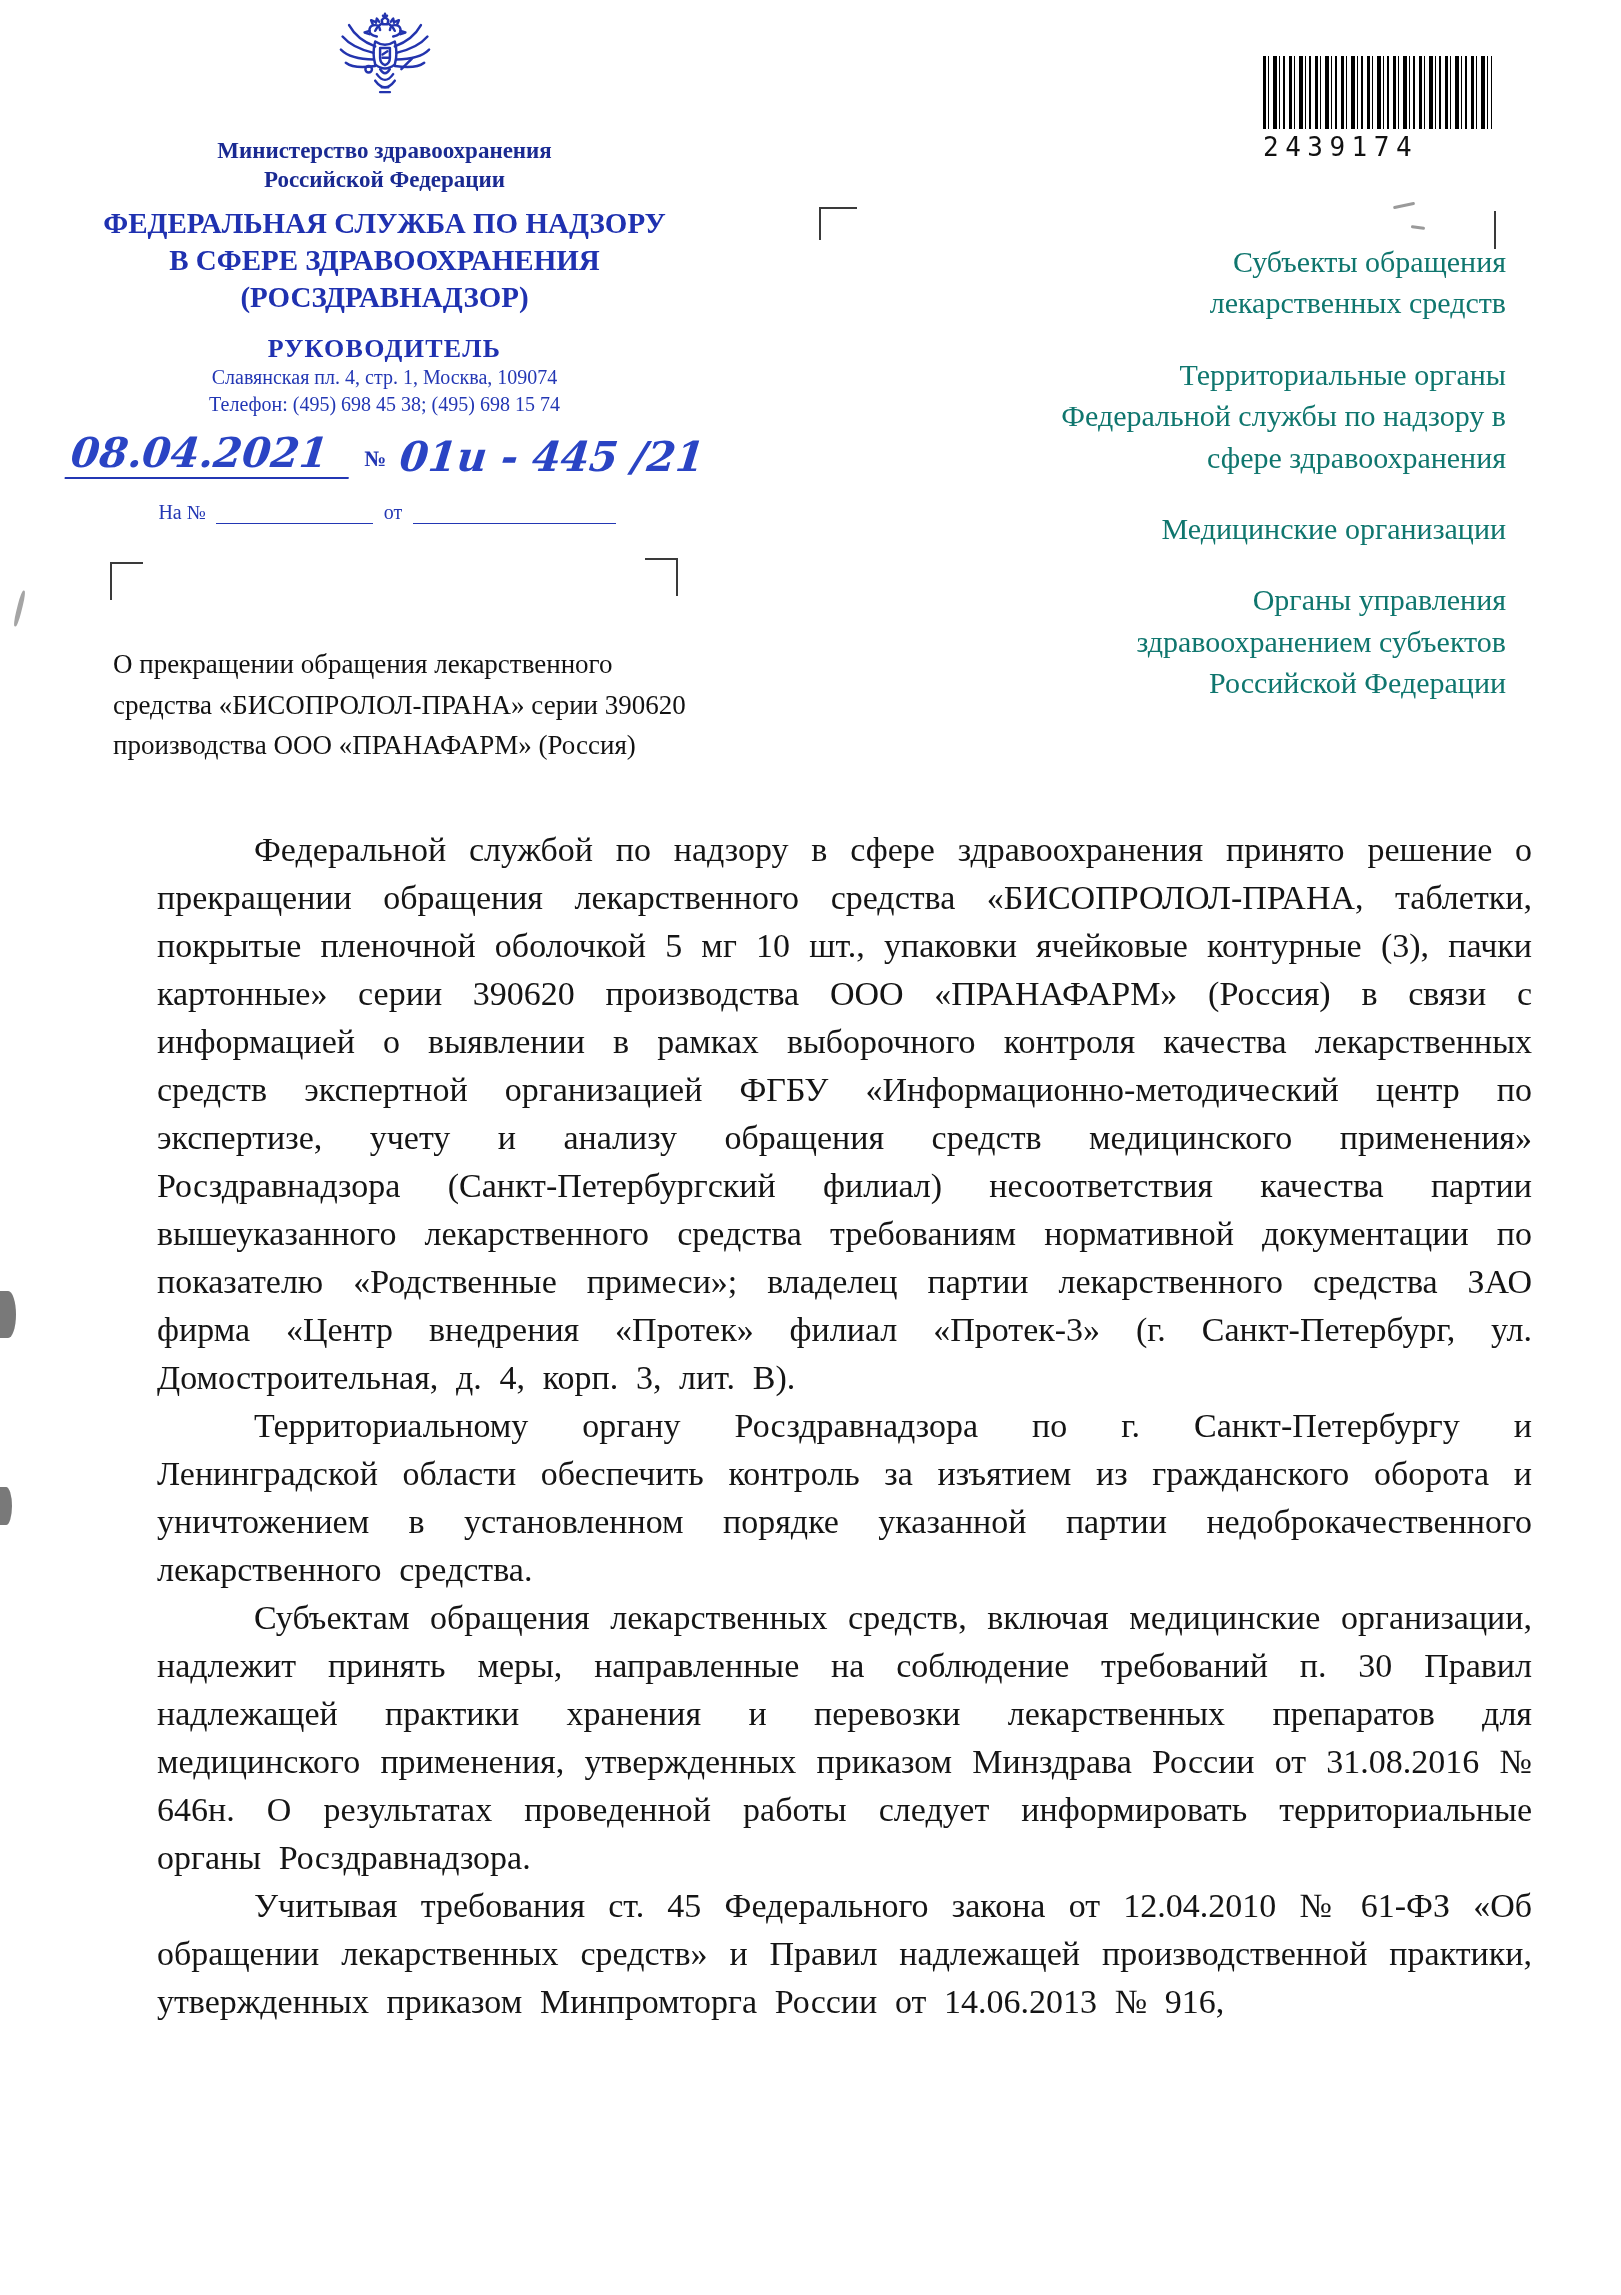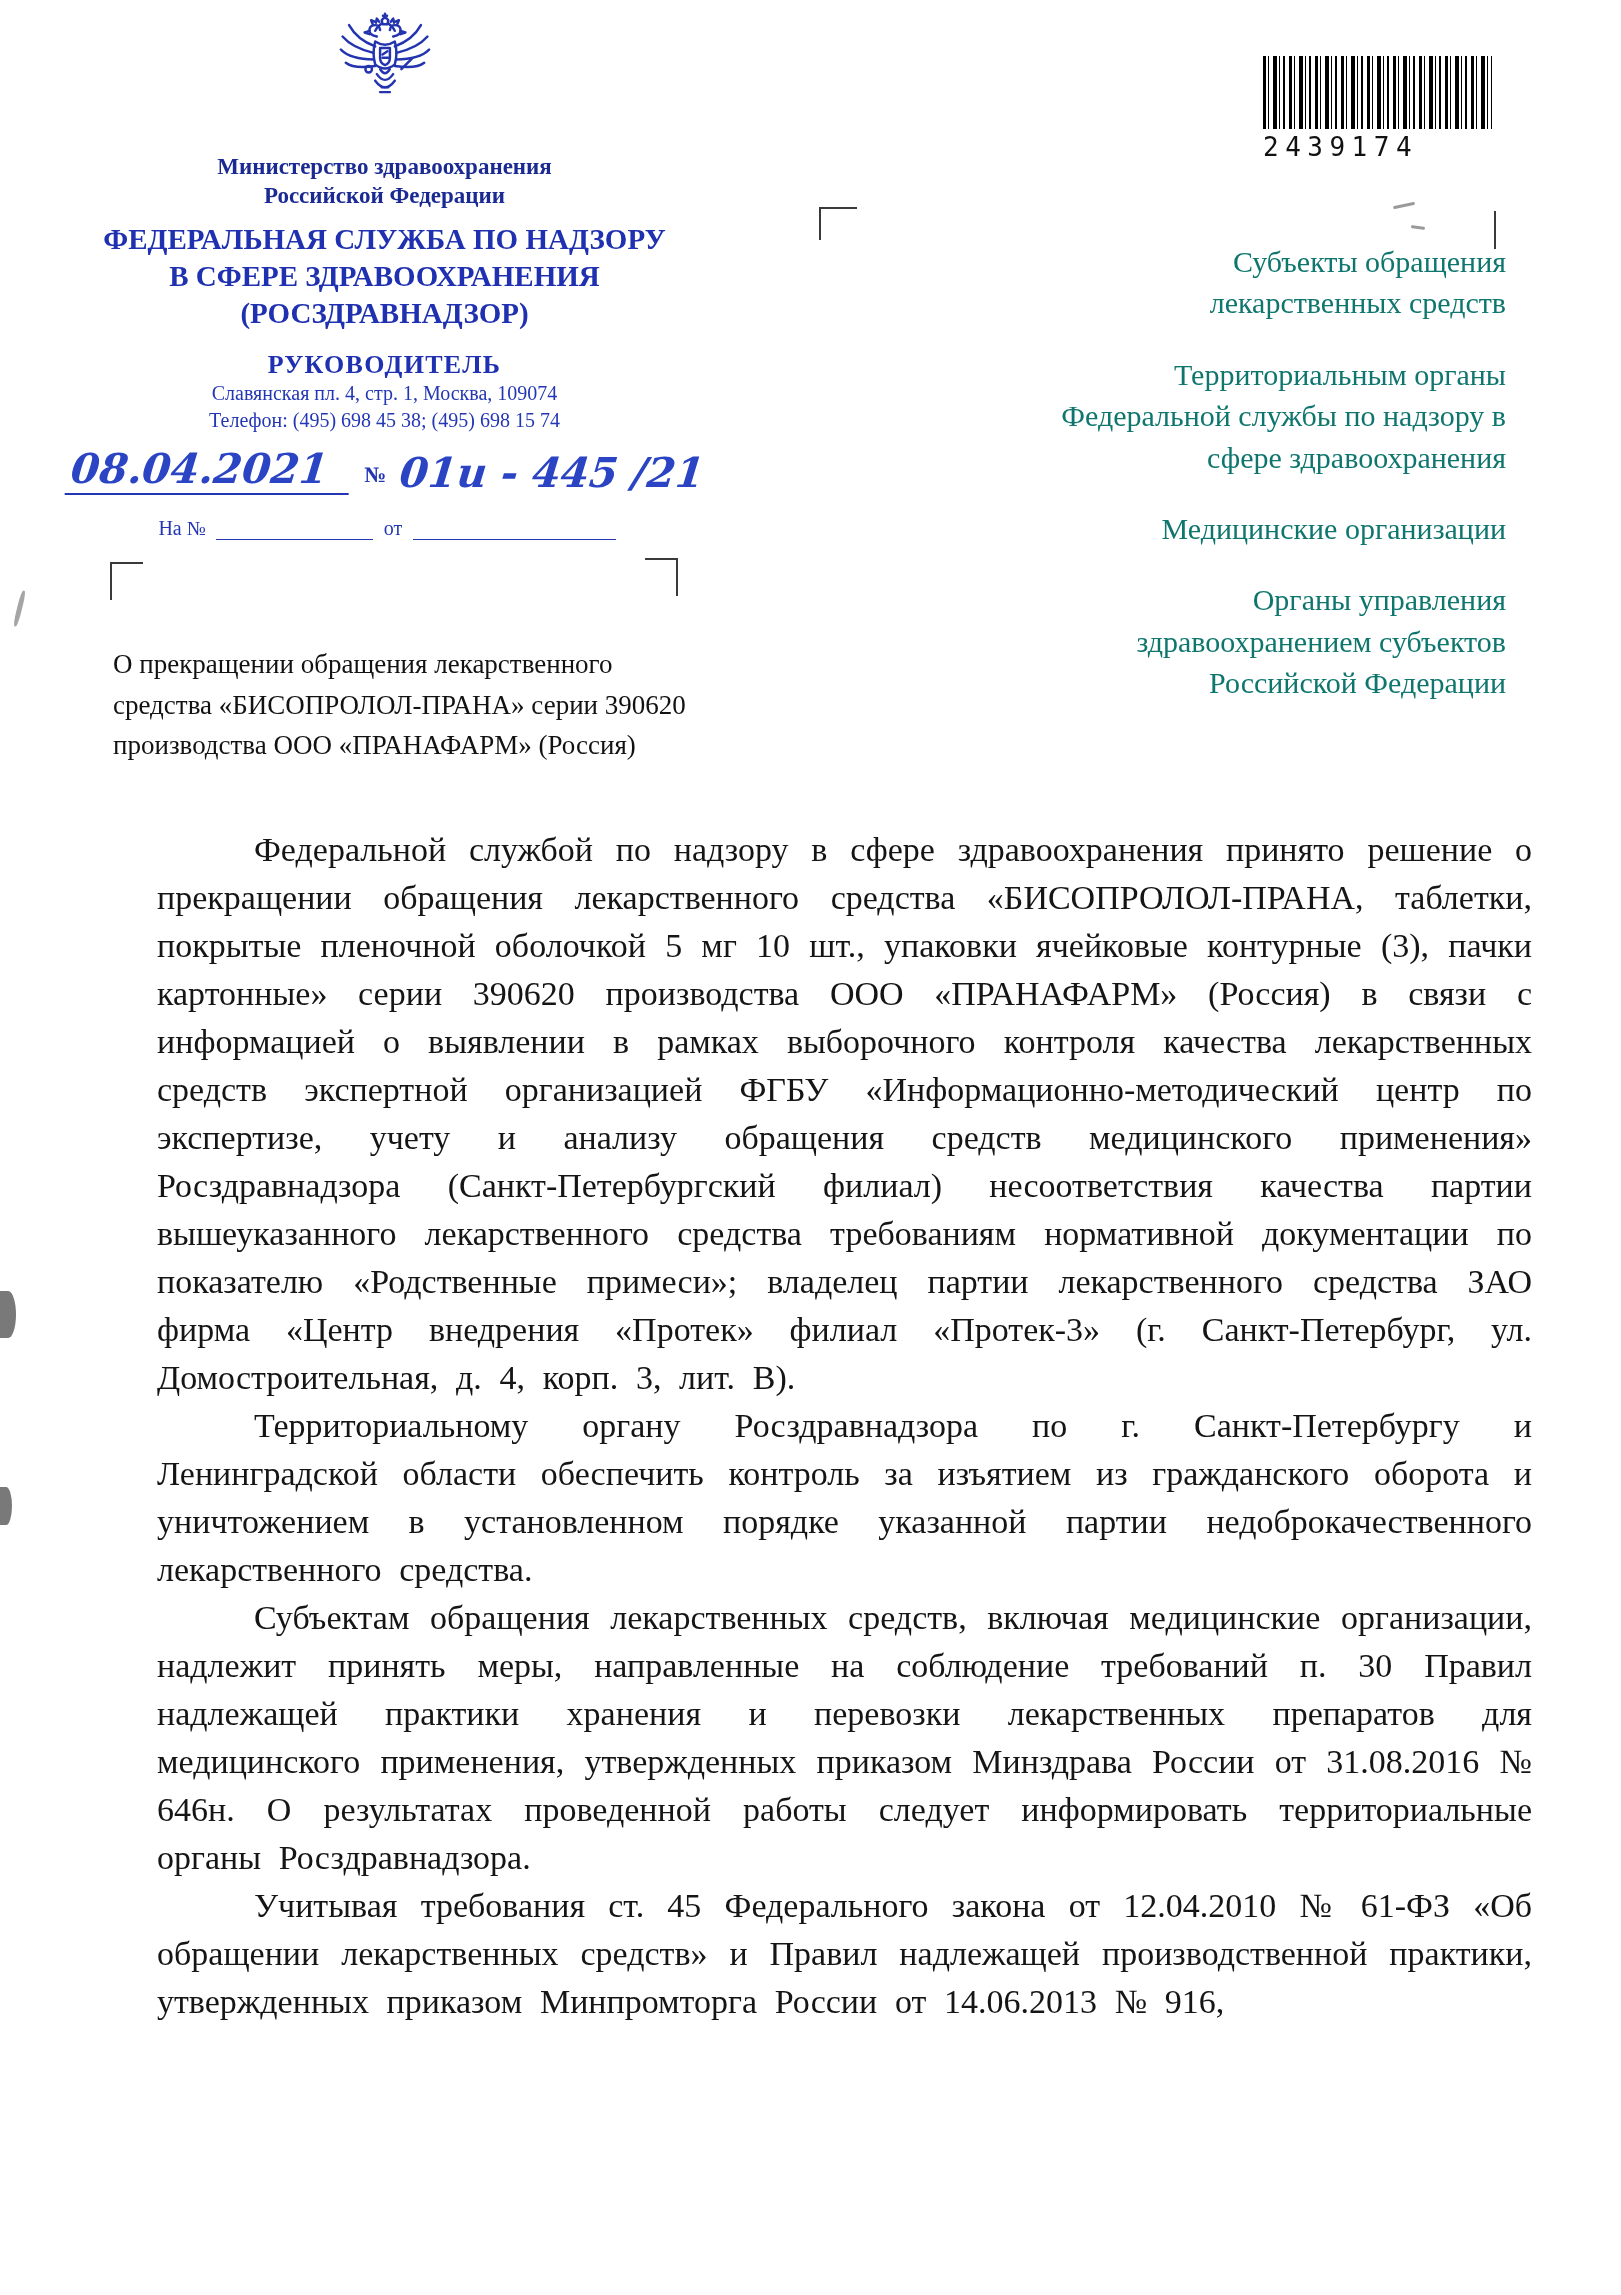--- a/index.html
+++ b/index.html
@@ -5,21 +5,21 @@
   html,body{margin:0;padding:0;}
   body{
     width:1622px;height:2295px;position:relative;background:#ffffff;
     font-family:"Liberation Serif",serif;color:#161616;overflow:hidden;
   }
   .page{position:absolute;inset:0;}
 
   
   .letterhead{position:absolute;left:62px;top:11.8px;width:645px;text-align:center;}
   .emblem{margin:0 auto;}
-  .ministry{margin-top:18px;font-weight:bold;font-size:23px;line-height:1.25;color:#1a2a92;white-space:pre-line;}
+  .ministry{margin-top:2px;font-weight:bold;font-size:23px;line-height:1.25;color:#1a2a92;white-space:pre-line;}
   .service{margin-top:10.5px;font-weight:bold;font-size:29px;line-height:1.28;color:#1f31b0;white-space:pre-line;text-align:center;}
   .role{margin-top:18.3px;font-weight:bold;font-size:26px;color:#1f31b0;letter-spacing:1.3px;}
   .addr{font-size:20px;color:#2337b4;line-height:1.35;}
   .addr.first{}
   .refline{margin-top:14.4px;display:flex;align-items:flex-end;gap:13px;text-align:left;padding-left:5.2px;}
   .hand{display:inline-block;font-family:"DejaVu Serif",serif;font-style:italic;font-weight:bold;
         color:#2a44c4;font-size:41px;transform:skewX(-6deg);line-height:1;}
   .date{border-bottom:2px solid #2337b4;padding:0 23.6px 2.6px 3.9px;}
   .nosign{color:#2337b4;font-size:22px;font-weight:bold;padding-bottom:6.5px;}
   .na-line{margin-top:23px;display:flex;align-items:flex-end;gap:10.5px;color:#2337b4;font-size:20px;text-align:left;padding-left:5.2px;justify-content:center;}
@@ -127,21 +127,21 @@
   </div>
 
   <div class="corner rec-corner-left"></div>
   <div class="corner rec-corner-right"></div>
   <div class="corner subj-corner-left"></div>
   <div class="corner subj-corner-right"></div>
 
   <div class="recipients">
     <div class="recipient">Субъекты обращения
 лекарственных средств</div>
-    <div class="recipient">Территориальным органы
+    <div class="recipient">Территориальные органы
 Федеральной службы по надзору в
 сфере здравоохранения</div>
     <div class="recipient">Медицинские организации</div>
     <div class="recipient">Органы управления
 здравоохранением субъектов
 Российской Федерации</div>
   </div>
 
   <div class="subject">О прекращении обращения лекарственного средства «БИСОПРОЛОЛ-ПРАНА» серии 390620 производства ООО «ПРАНАФАРМ» (Россия)</div>
 

